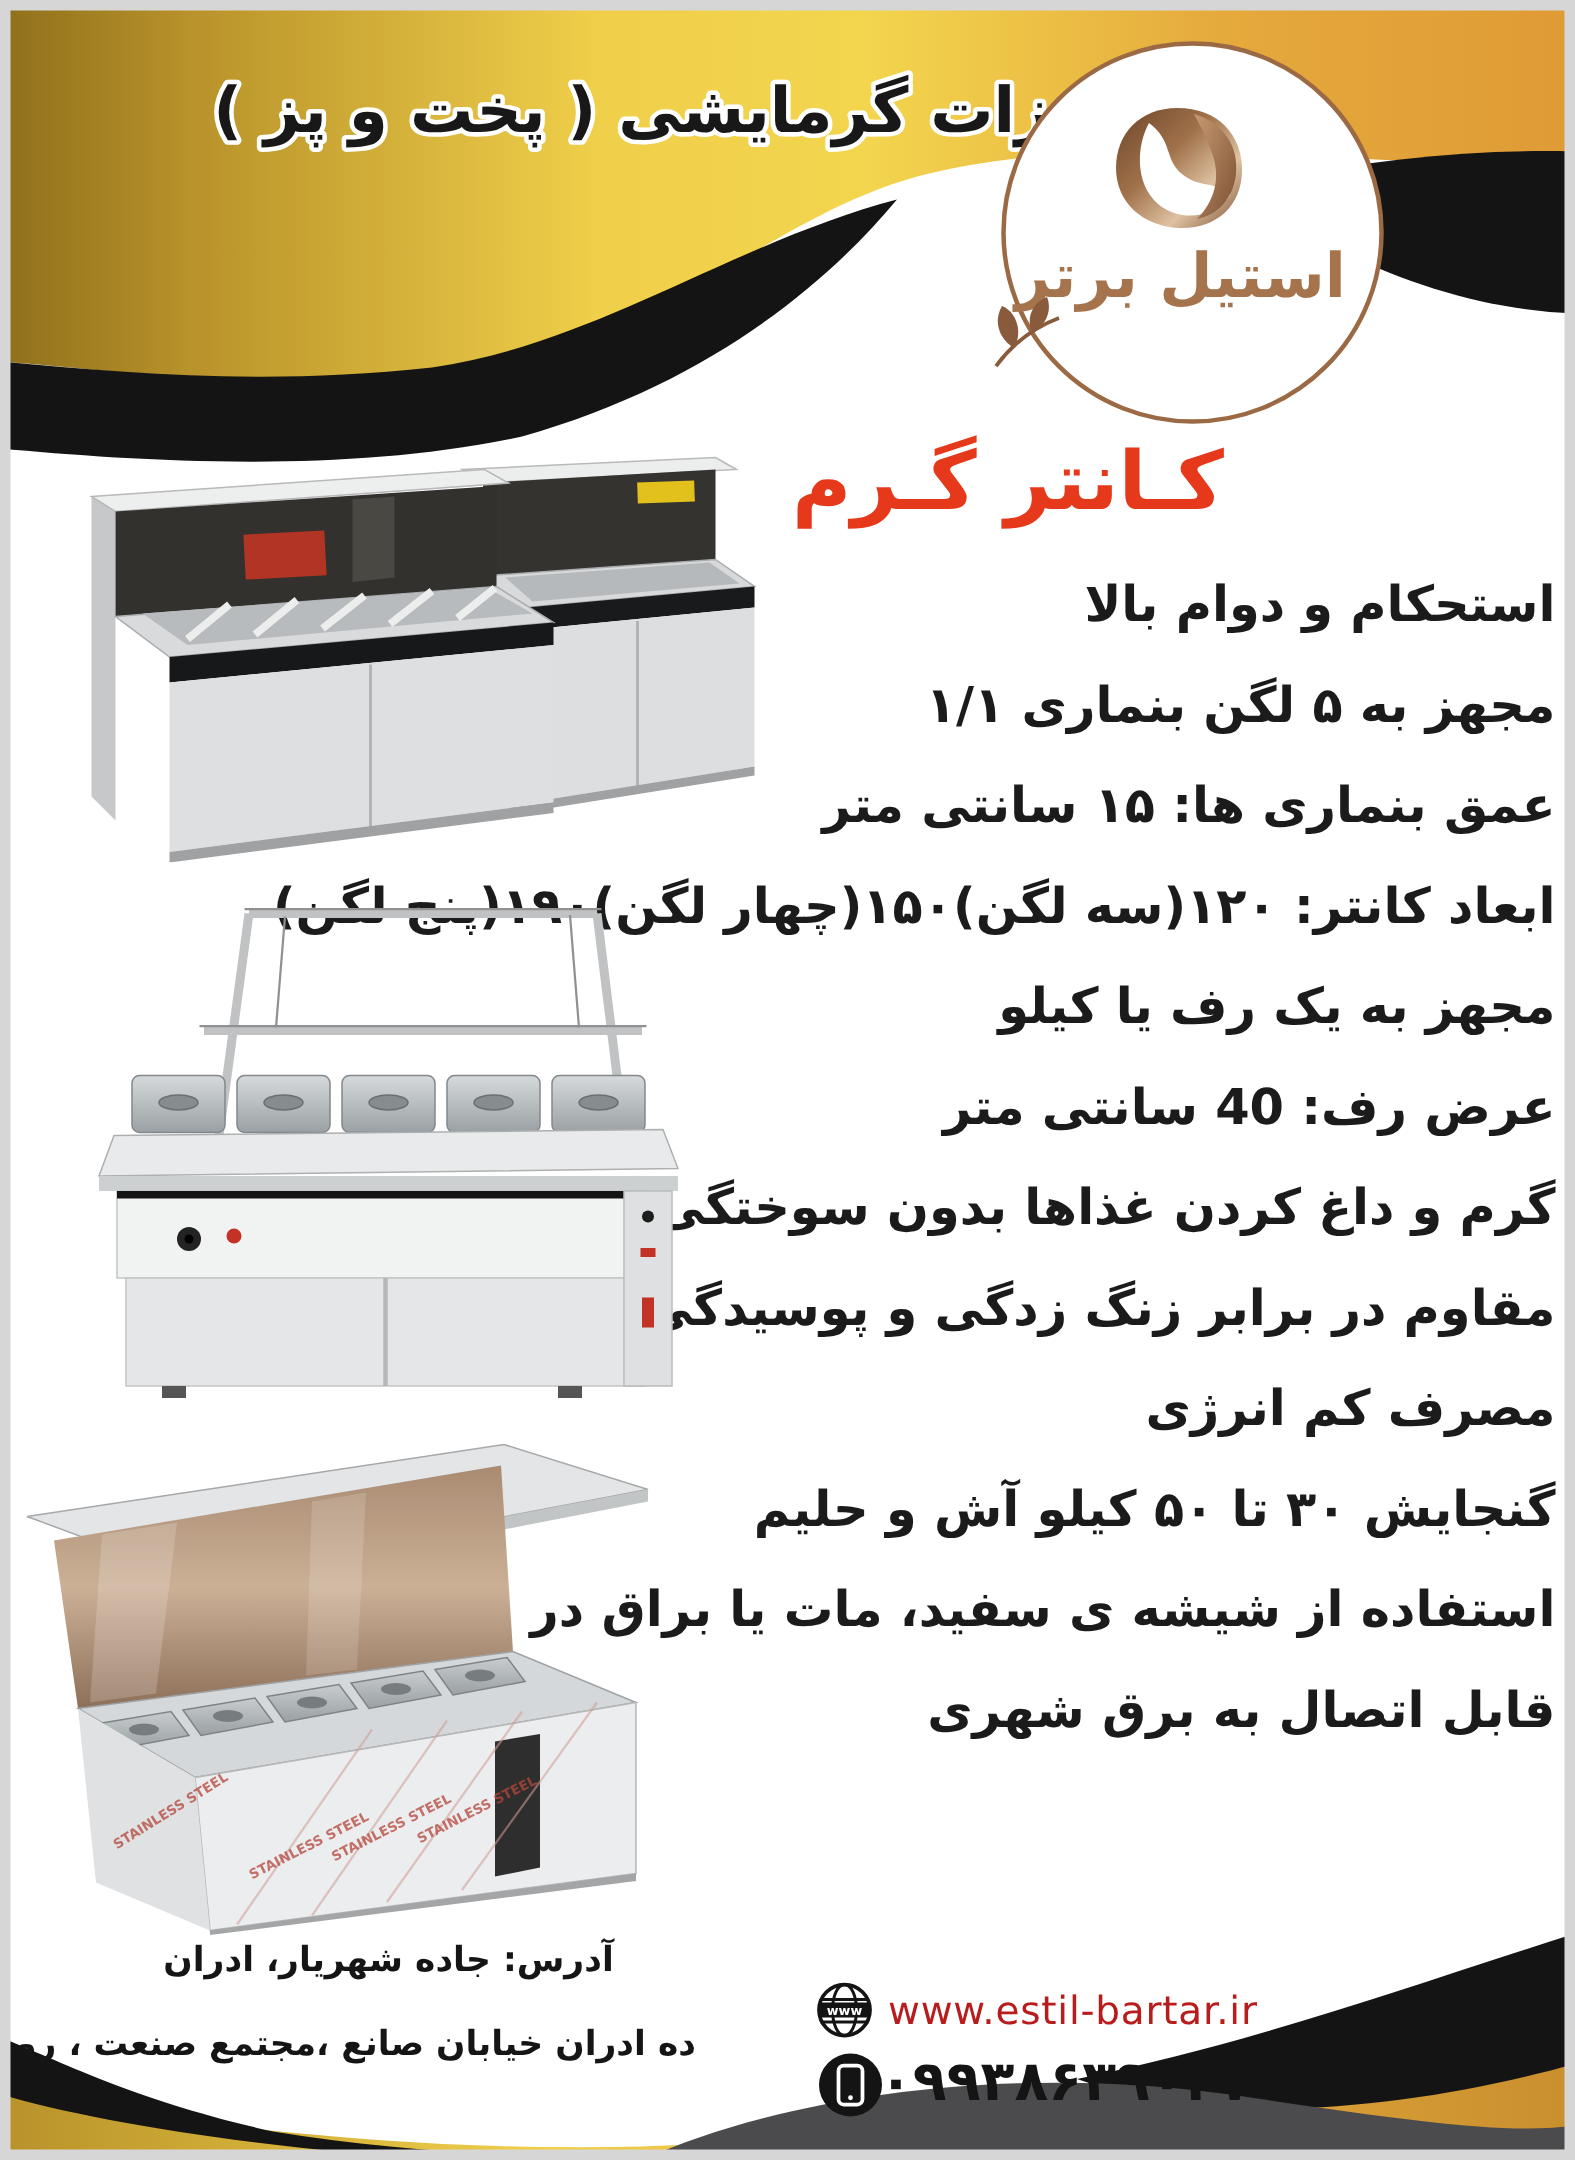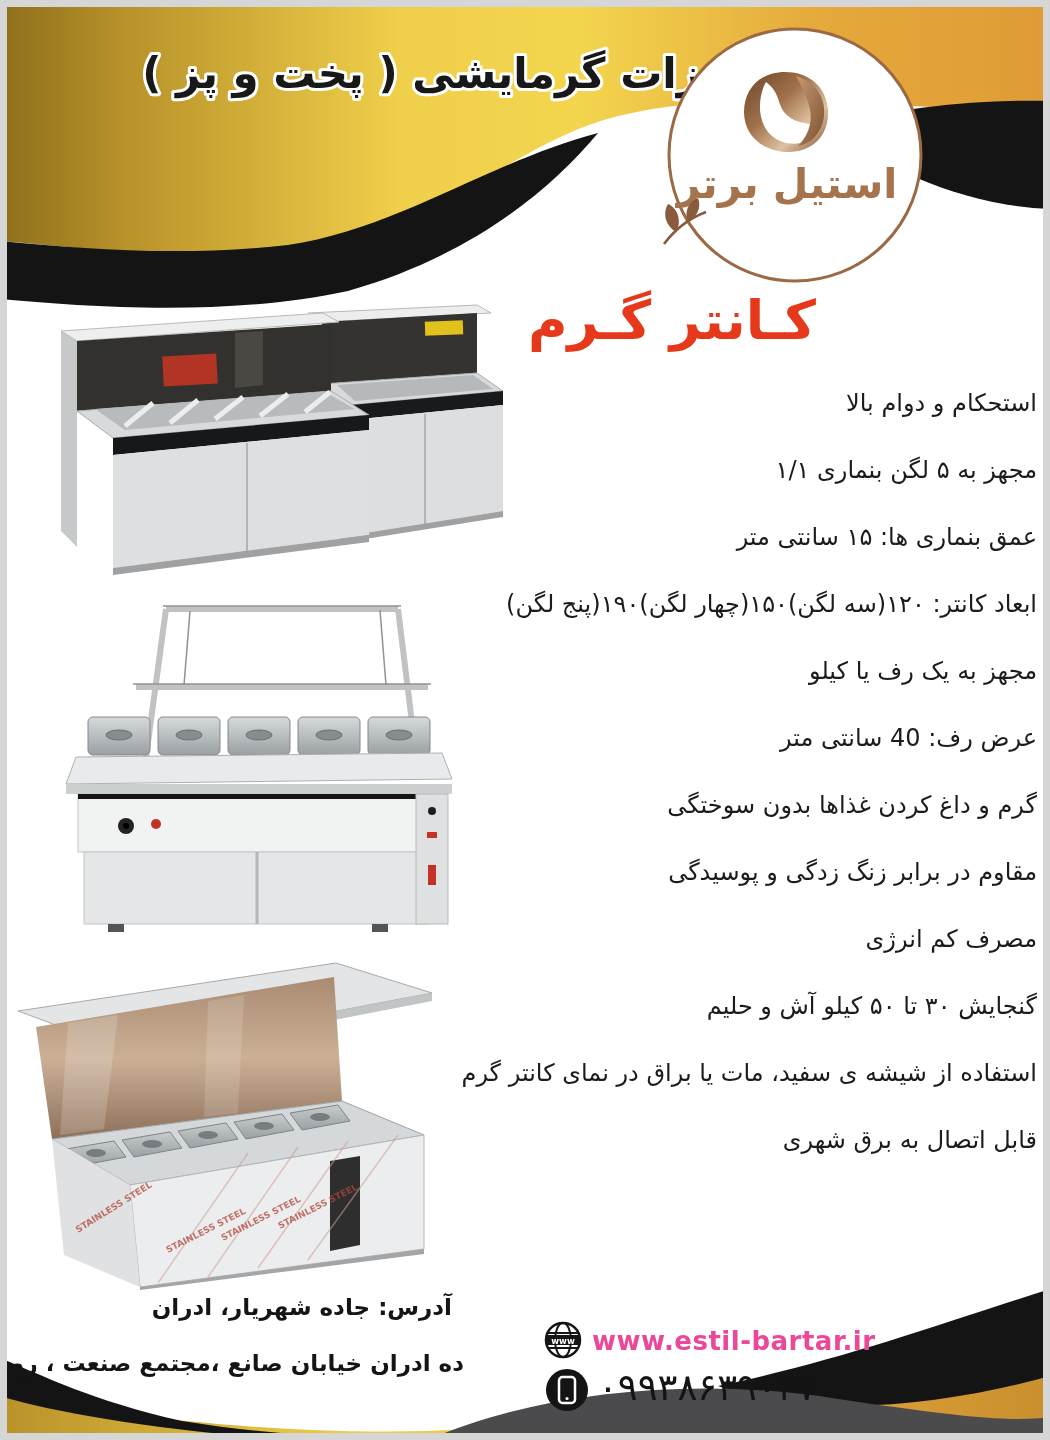--- a/index.html
+++ b/index.html
@@ -2,26 +2,26 @@
 <html><head>
 <meta charset="utf-8">
 <style>
   html,body{margin:0;padding:0;background:#ffffff;}
   .flyer{position:relative;width:1050px;height:1440px;background:#ffffff;overflow:hidden;
          font-family:"DejaVu Sans",sans-serif;}
   .abs{position:absolute;}
   .product-title{top:289px;left:528px;width:512px;text-align:left;
       font-size:54px;font-weight:bold;color:#e6391c;direction:rtl;}
   .features{top:386px;right:13px;width:612px;direction:rtl;text-align:right;}
-  .feat{white-space:nowrap;font-size:24px;font-weight:normal;color:#1b1b1b;
+  .feat{white-space:nowrap;font-size:33px;font-weight:bold;color:#1b1b1b;
         height:34px;line-height:34px;margin-bottom:33px;}
-  .addr1{top:1294px;left:66px;width:386px;font-size:23px;font-weight:bold;color:#151515;}
+  .addr1{top:1294px;left:66px;width:386px;text-align:center;font-size:23px;font-weight:bold;color:#151515;}
   .addr2{top:1350px;left:18px;width:446px;text-align:center;font-size:23px;font-weight:bold;color:#151515;white-space:nowrap;}
-  .site{top:1326px;left:592px;font-size:26px;font-weight:bold;color:#ec4899;direction:ltr;letter-spacing:.5px;}
-  .phone{top:1366px;left:598px;font-size:37px;font-weight:normal;color:#141414;direction:ltr;letter-spacing:1px;}
+  .site{top:1326px;left:592px;font-size:26px;font-weight:normal;color:#b91c1c;direction:ltr;letter-spacing:.5px;}
+  .phone{top:1366px;left:586px;font-size:37px;font-weight:bold;color:#141414;direction:ltr;letter-spacing:1px;}
   .frame{inset:0;border:7px solid #d6d6d6;pointer-events:none;z-index:60;}
   svg{display:block;}
 </style>
 </head>
 <body>
 
 <div class="flyer">
 
   <svg class="abs" style="top:0;left:0;z-index:1" width="1050" height="330" viewBox="0 0 1050 330">
     <defs>

